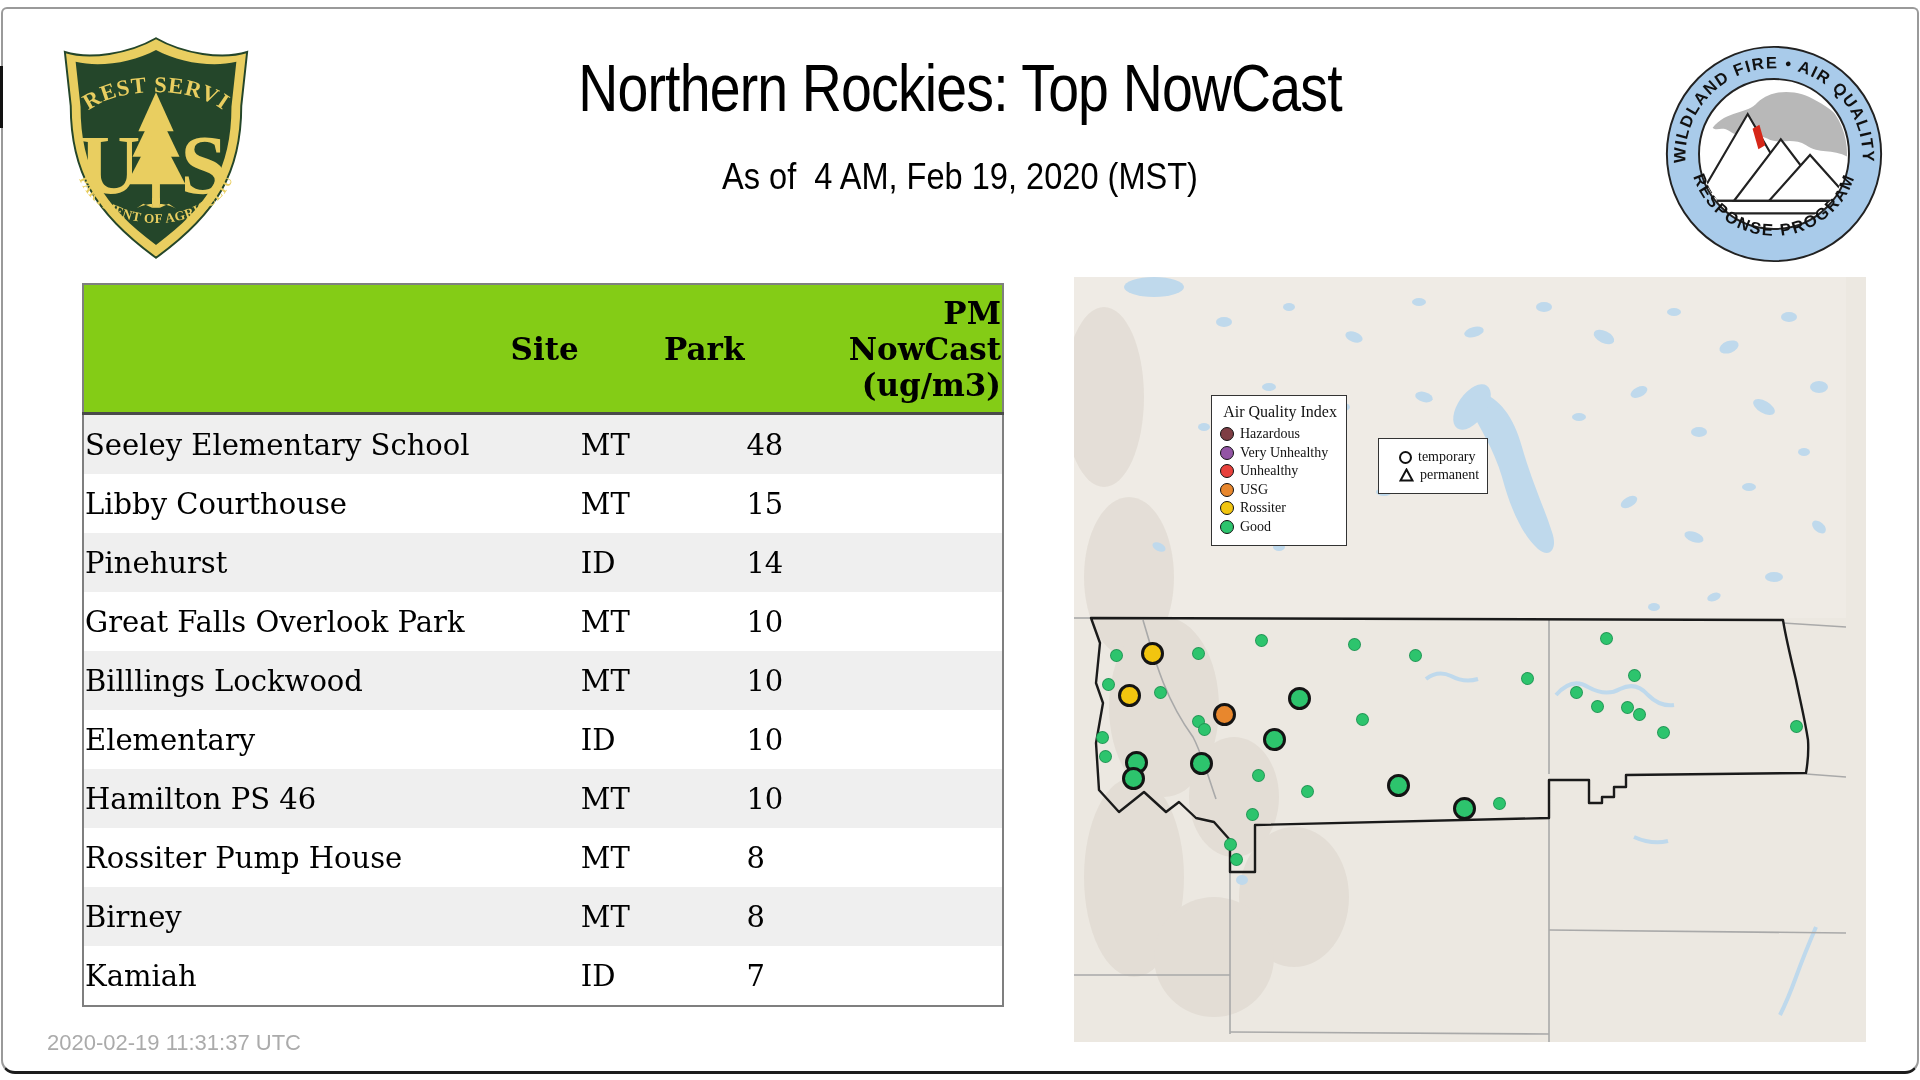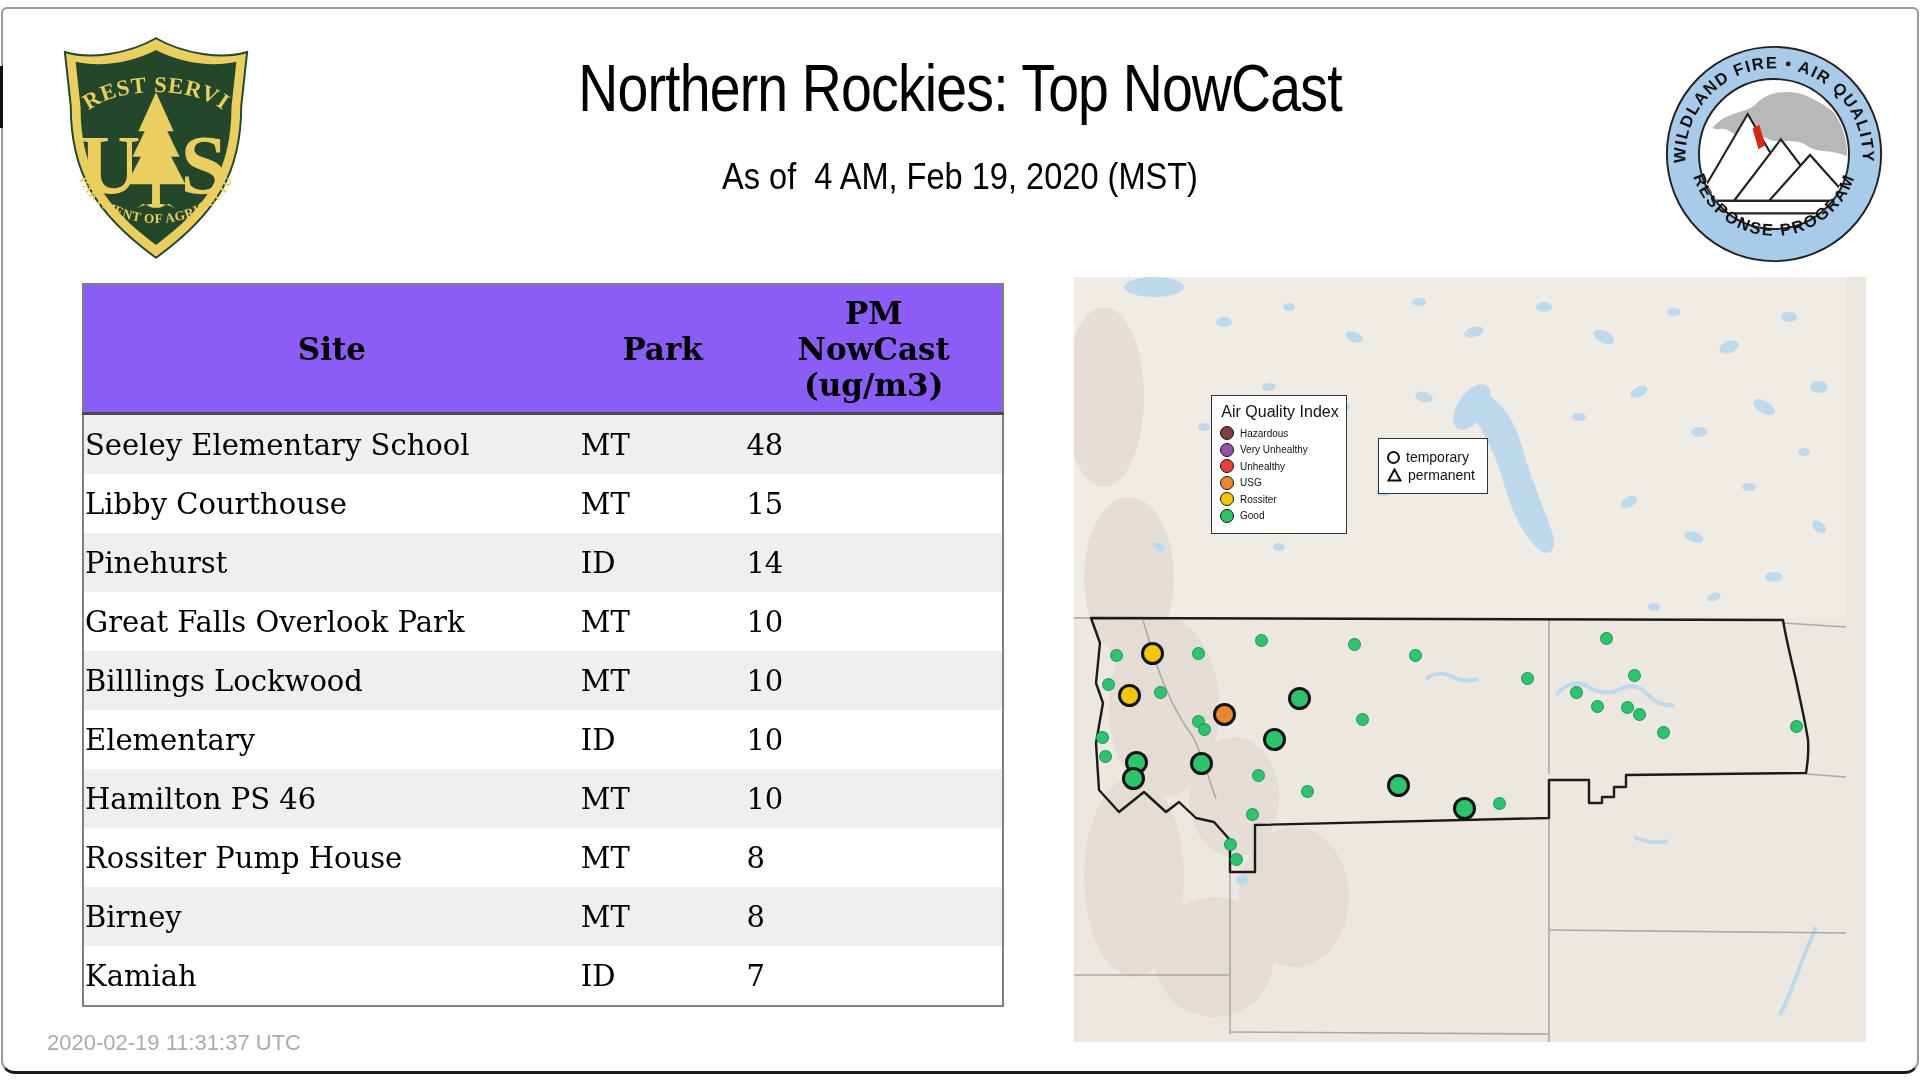--- a/index.html
+++ b/index.html
@@ -19,52 +19,52 @@
     font-size:37px;color:#000;transform:scaleX(.88);white-space:pre;}
 
   
   .usfs-logo{position:absolute;left:58px;top:34px;width:196px;height:228px;}
   .wfaqrp-logo{position:absolute;left:1662px;top:42px;width:224px;height:224px;}
 
   
   .nowcast-table{position:absolute;left:82px;top:283px;width:922px;
     border-collapse:collapse;font-family:"DejaVu Serif","Liberation Serif",serif;
     border:2px solid #7f7f7f;}
-  .nowcast-table th{background:#8b5cf6;height:125px;font-size:31px;font-weight:bold;
-    text-align:center;vertical-align:middle;white-space:pre-line;
+  .nowcast-table th{background:#84cc16;height:125px;font-size:31px;font-weight:bold;
+    text-align:right;vertical-align:middle;white-space:pre-line;
     border-bottom:3px solid #4a4a4a;color:#000;}
   .nowcast-table td{height:57px;font-size:29px;vertical-align:middle;color:#000;}
   .nowcast-table tbody tr:nth-child(odd){background:#efefef;}
   .nowcast-table tbody tr:nth-child(even){background:#ffffff;}
   .col-site{width:54%;} .col-state{width:18%;} .col-pm{width:28%;}
 
   
   .timestamp{position:absolute;left:47px;top:1030px;font-size:22px;color:#ababab;}
 
   
   .map{position:absolute;left:1074px;top:277px;width:792px;height:765px;
-    background:#ECE8E1;overflow:hidden;}
+    background:#ECE8E1;overflow:hidden;font-family:Liberation Serif, serif;}
   .map svg.basemap{position:absolute;left:0;top:0;}
   .marker{position:absolute;border-radius:50%;box-sizing:border-box;}
   .marker.permanent{width:23px;height:23px;border:3px solid #141414;}
   .marker.temporary{width:13px;height:13px;border:1px solid rgba(10,70,40,.35);}
 
   
   .aqi-legend{position:absolute;left:137px;top:118px;width:136px;
     background:#fff;border:1.5px solid #333;padding:7px 6px 8px 8px;box-sizing:border-box;}
   .aqi-legend .lg-title{font-size:16px;color:#111;text-align:center;margin-bottom:5px;}
   .lg-item{display:flex;align-items:center;gap:6px;margin:2.5px 0;}
   .lg-swatch{width:14px;height:14px;border-radius:50%;border:1.6px solid #111;
     box-sizing:border-box;flex:0 0 auto;}
-  .lg-label{font-size:10px;color:#111;white-space:nowrap;}
+  .lg-label{font-size:14px;color:#111;white-space:nowrap;}
 
   
   .sym-legend{position:absolute;left:304px;top:161px;width:110px;height:56px;
     background:#fff;border:1.5px solid #333;box-sizing:border-box;
-    display:flex;flex-direction:column;justify-content:center;padding-left:8px;gap:1px;}
+    display:flex;flex-direction:column;justify-content:center;padding-left:20px;gap:1px;}
   .sym-row{display:flex;align-items:center;gap:6px;height:17px;}
   .sym-circle{width:13px;height:13px;border:2px solid #111;border-radius:50%;
     background:#fff;box-sizing:border-box;}
   .sym-label{font-size:14px;color:#111;}
 </style>
 </head>
 <body>
 
 <div class="page-frame"></div>
 <div class="edge-tick"></div>

